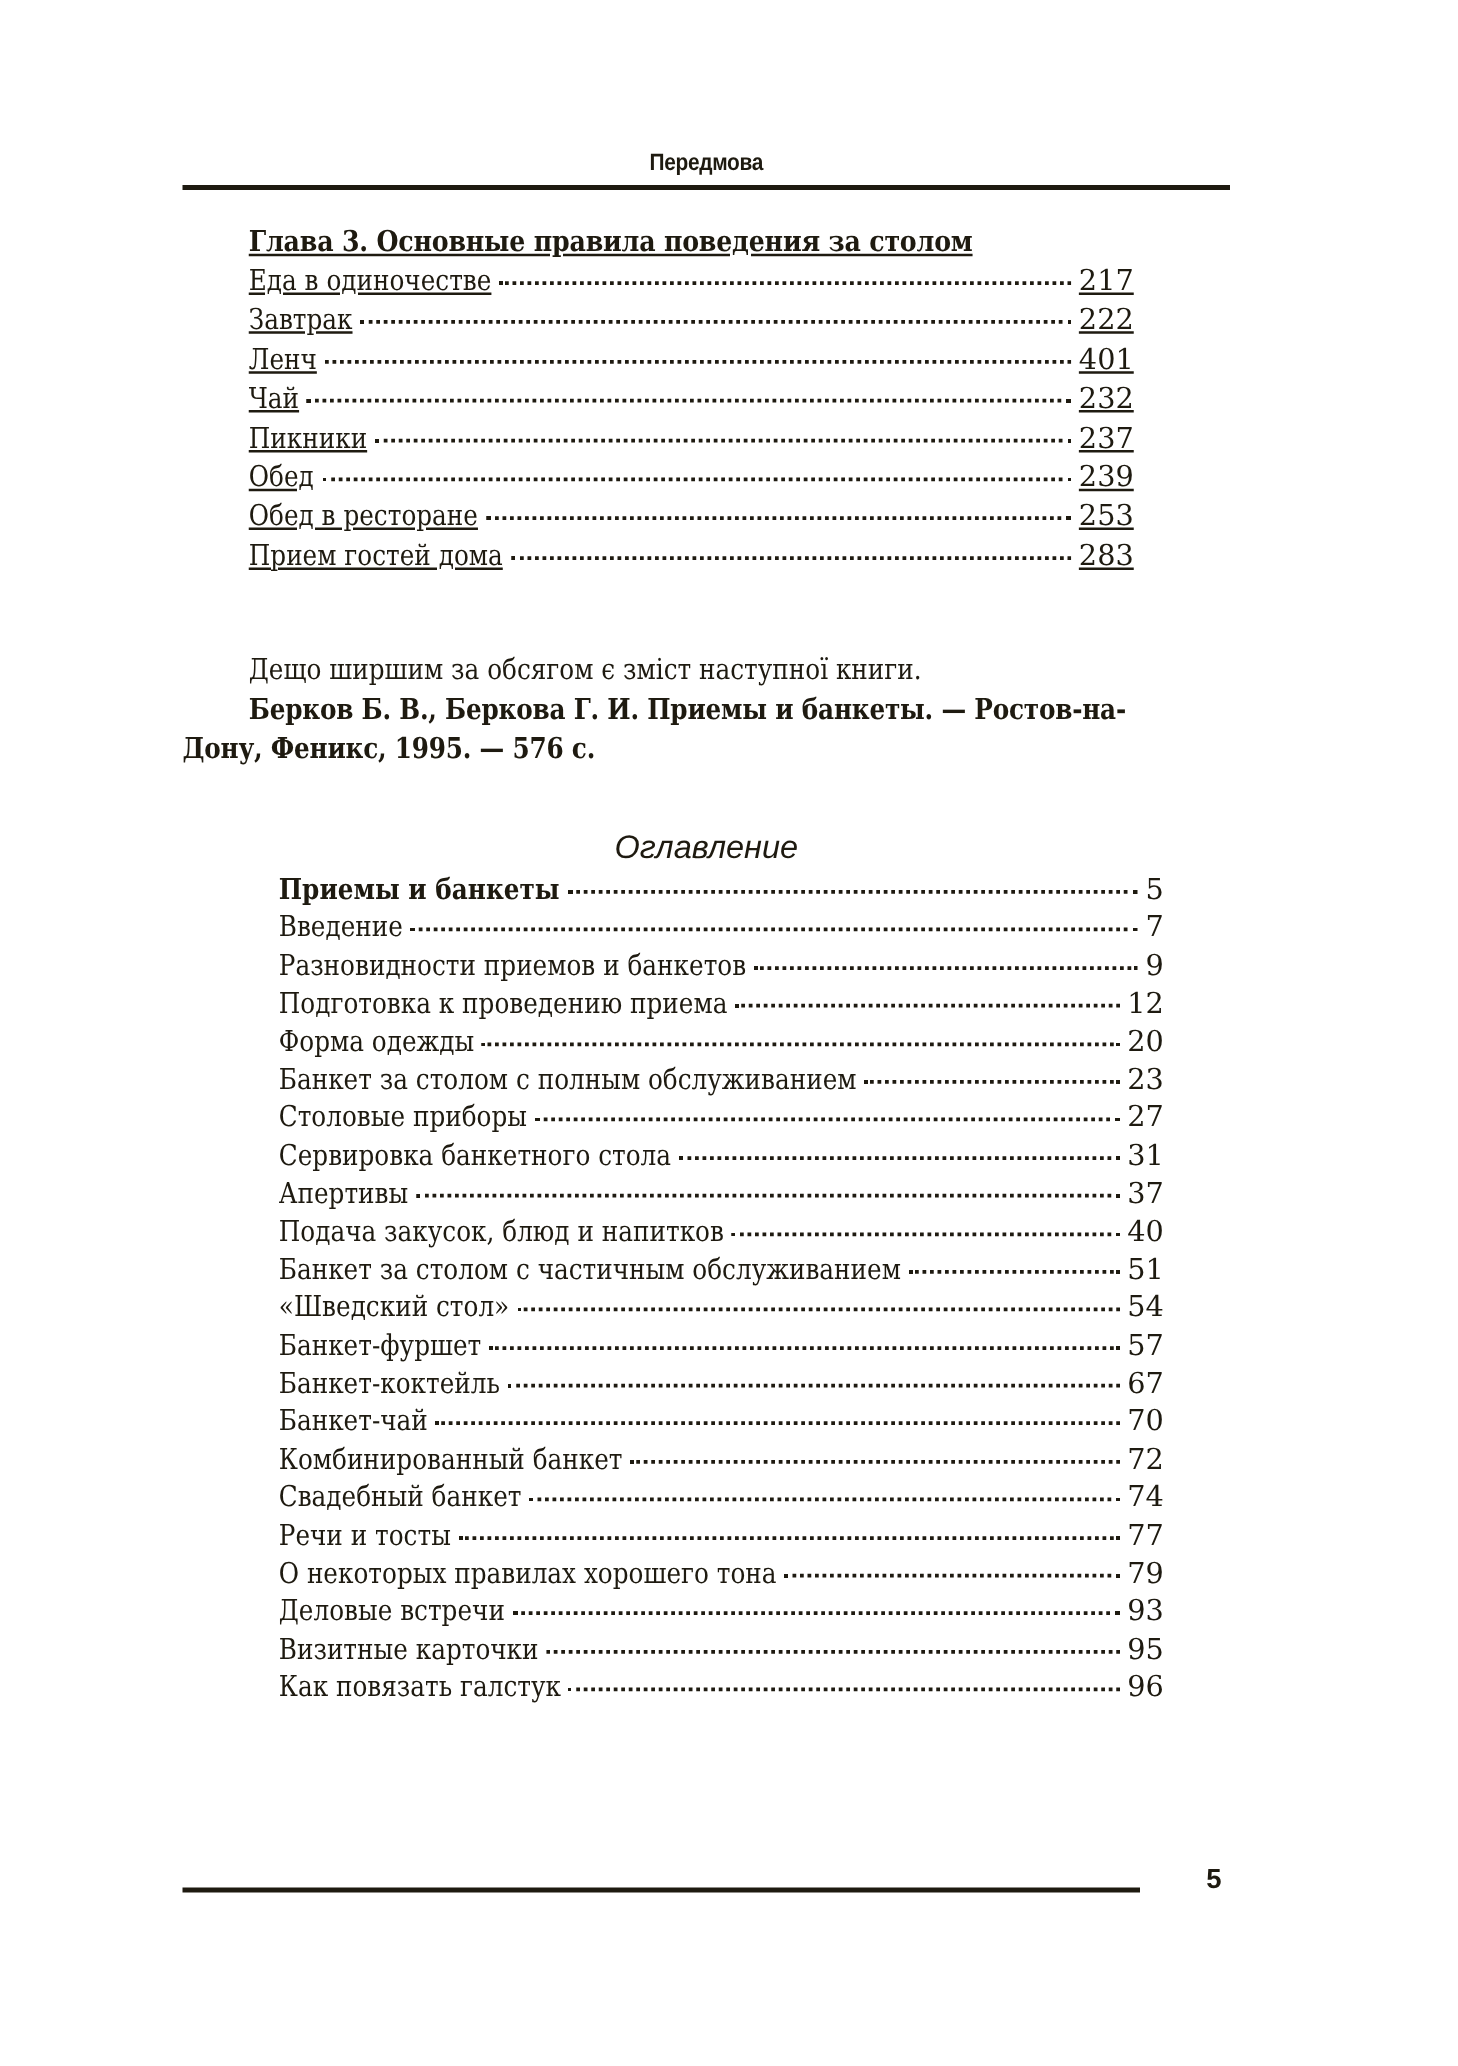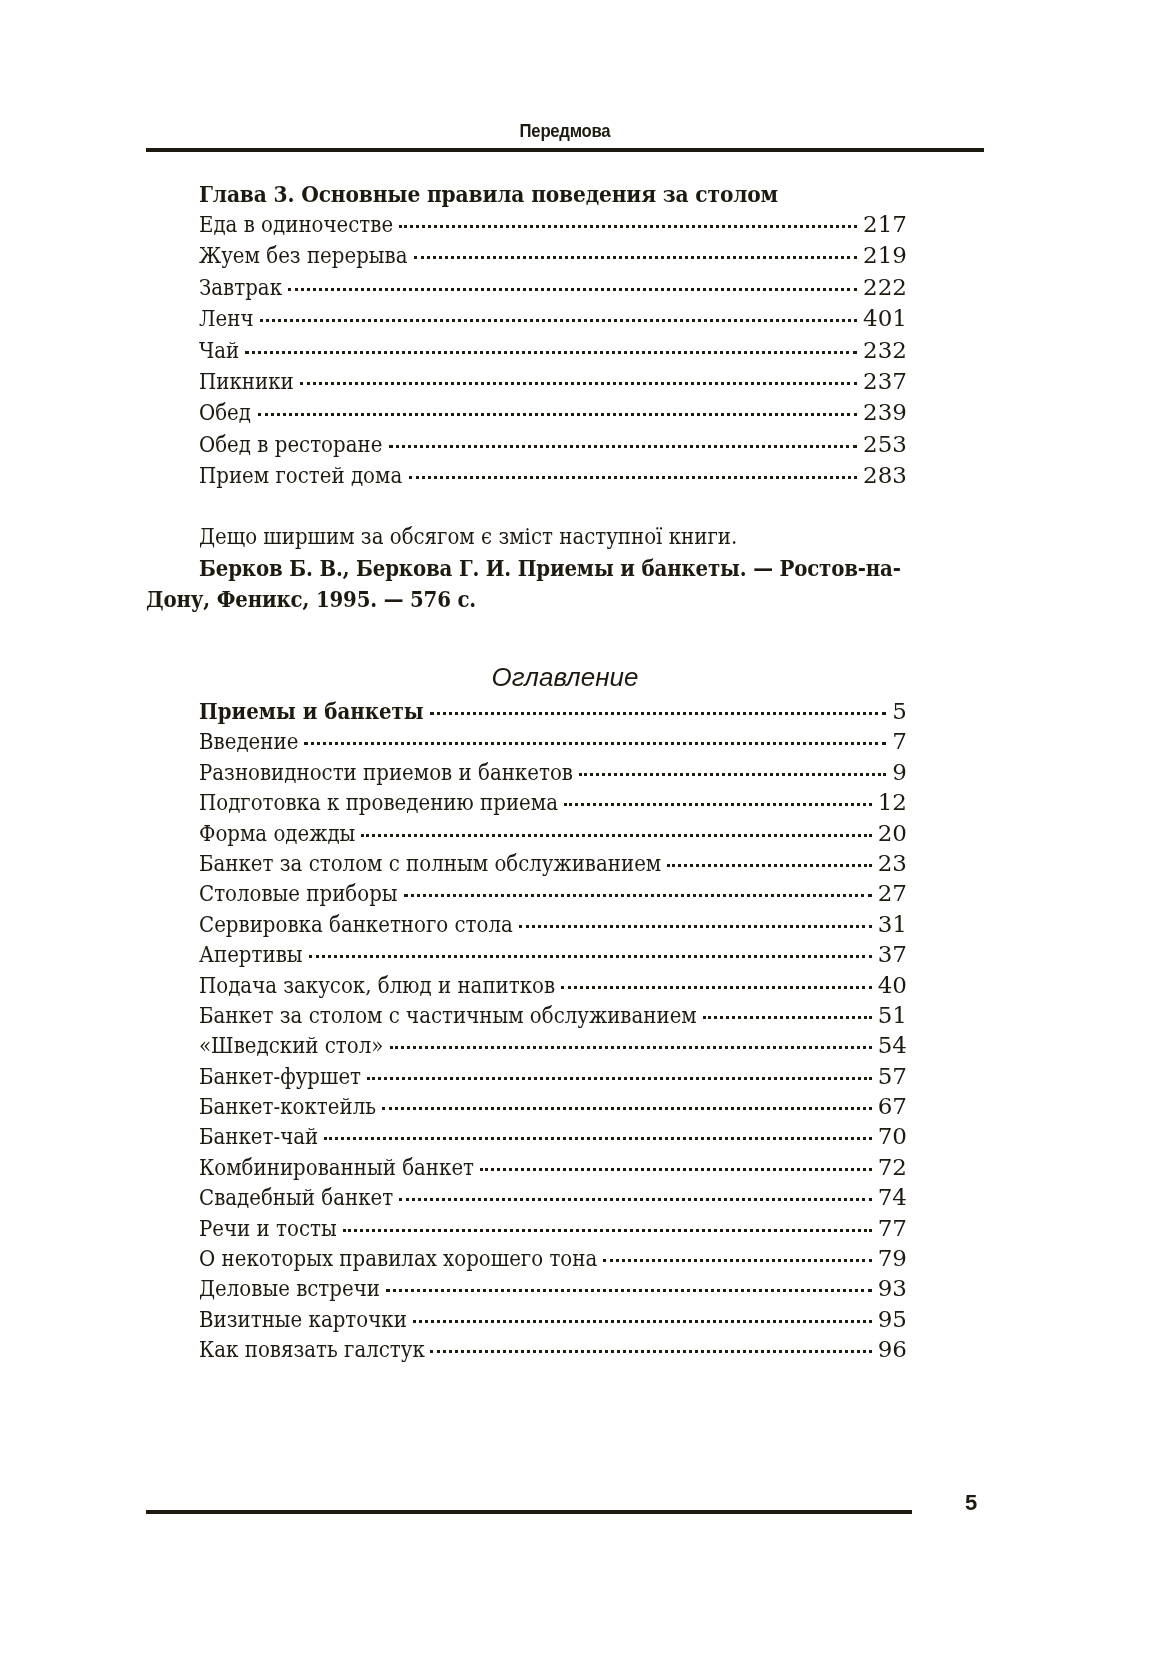--- a/index.html
+++ b/index.html
@@ -14,32 +14,32 @@
   .toc { position: absolute; left: 199px; width: 708px; }
   .toc-title { font-weight: bold; font-size: 23px; line-height: 31px; white-space: nowrap;
     transform: scaleX(0.88); transform-origin: left; letter-spacing: -0.2px; }
   .row { display: flex; align-items: baseline; font-size: 23px; white-space: nowrap; justify-content: space-between; }
   .row .label { flex: 0 0 auto; transform-origin: left; }
   .row .dots { flex: 1 1 auto; overflow: hidden; margin: 0 6px; position: relative; height: 1em; }
   .row .dots::before { content: ""; position: absolute; left: 0; right: 0; bottom: 4px;
     border-bottom: 3px dotted #1e1a10; }
   .row .page { flex: 0 0 auto; text-align: right; }
 
-  #toc1 { top: 178px; }
+  #toc1 { top: 178px; text-decoration: underline; }
   #toc1 .row { height: 31.4px; line-height: 31.4px; }
 
   .para { position: absolute; font-size: 23px; white-space: nowrap; }
   #para1 { left: 199px; top: 521px; line-height: 31px; }
   #para2 { left: 199px; top: 552px; line-height: 31px; font-weight: bold; letter-spacing: -0.2px; }
   #para3 { left: 146px; top: 583px; line-height: 31px; font-weight: bold; letter-spacing: -0.2px; }
 
   .section-title { position: absolute; left: 146px; width: 838px; top: 660px; text-align: center;
     font-family: "Liberation Sans", sans-serif; font-style: italic; font-size: 26px; line-height: 34px; }
 
-  #toc2 { top: 696px; }
+  #toc2 { top: 696px; margin-left: 24px; }
   #toc2 .row { height: 30.4px; line-height: 30.4px; }
   #toc2 .row.bold .label { font-weight: bold; }
 
   .foot-rule { position: absolute; left: 146px; top: 1510px; width: 766px; height: 4px; background: #1e1a10; }
   .folio { position: absolute; left: 965px; top: 1490px; font-family: "Liberation Sans", sans-serif;
     font-weight: bold; font-size: 22px; }
 </style>
 </head>
 <body>
 
@@ -48,25 +48,20 @@
 
 <div class="toc" id="toc1">
   <div class="toc-title">Глава 3. Основные правила поведения за столом</div>
   <div id="toc1-rows">
       <div class="row">
         <span class="label" style="display: inline-block; transform: scaleX(0.86); transform-origin: left center; margin-right: -31.8684px;">Еда в одиночестве</span>
         <span class="dots"></span>
         <span class="page">217</span>
       </div>
       <div class="row">
-        <span class="label" style="display: inline-block; transform: scaleX(0.86); transform-origin: left center; margin-right: -33.4769px;">Жуем без перерыва</span>
-        <span class="dots"></span>
-        <span class="page">219</span>
-      </div>
-      <div class="row">
         <span class="label" style="display: inline-block; transform: scaleX(0.86); transform-origin: left center; margin-right: -13.9831px;">Завтрак</span>
         <span class="dots"></span>
         <span class="page">222</span>
       </div>
       <div class="row">
         <span class="label" style="display: inline-block; transform: scaleX(0.86); transform-origin: left center; margin-right: -8.52438px;">Ленч</span>
         <span class="dots"></span>
         <span class="page">401</span>
       </div>
       <div class="row">

